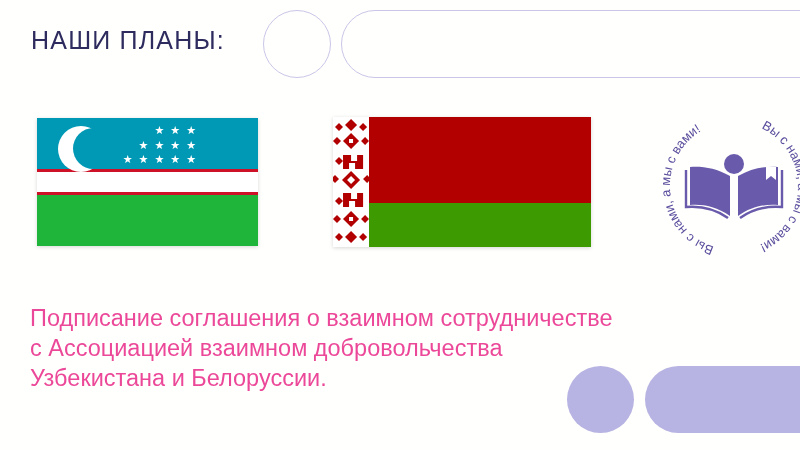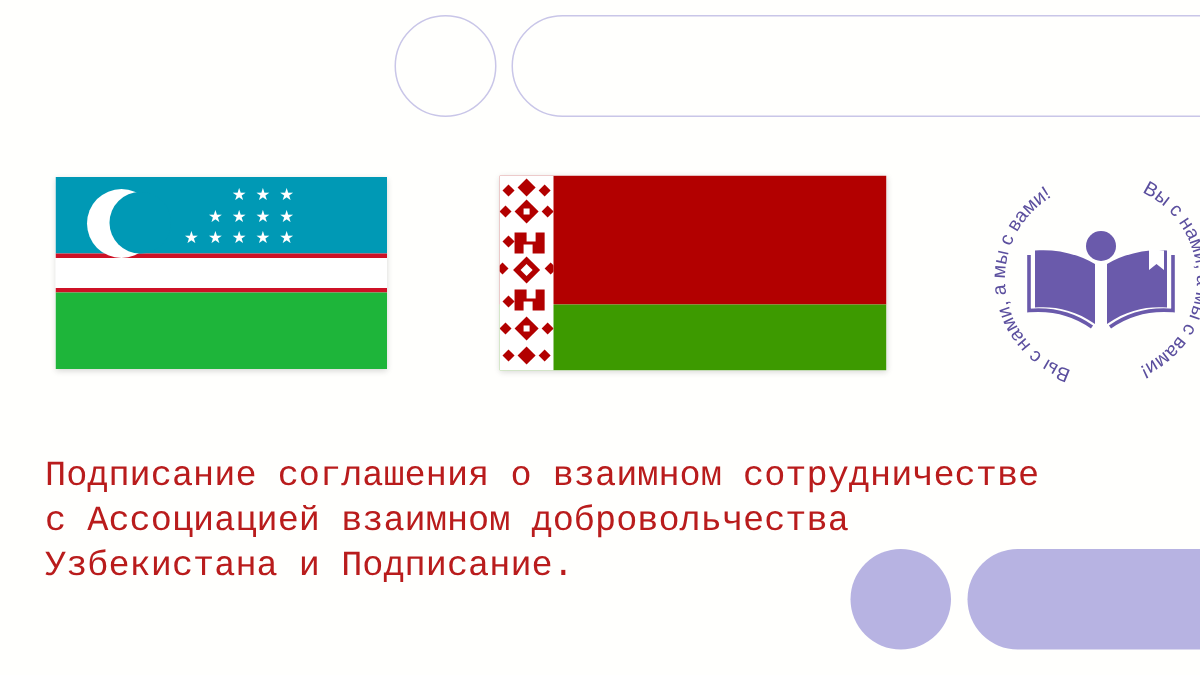--- a/index.html
+++ b/index.html
@@ -156,22 +156,22 @@
   .logo svg { display: block; }
 
   
   .body-text {
     position: absolute;
     left: 30px;
     top: 303px;
     width: 660px;
     font-size: 23.5px;
     line-height: 30px;
-    color: #b91c1c;
-    font-family: Liberation Mono, monospace;
+    color: #ec4899;
+    font-family: Liberation Sans, sans-serif;
   }
   .body-text .line { display: block; white-space: nowrap; }
 
   
   .deco-circle-filled {
     position: absolute;
     left: 567px;
     top: 366px;
     width: 67px;
     height: 67px;
@@ -186,20 +186,21 @@
     height: 67px;
     border-radius: 34px;
     background: #b7b3e2;
   }
 </style>
 </head>
 <body>
 
 <div class="slide">
 
+  <div class="slide-title">НАШИ ПЛАНЫ:</div>
 
   <div class="deco-circle-outline"></div>
 
   <div class="deco-pill-outline"></div>
 
   <div class="flag flag-uz">
     <div class="uz-band uz-blue"></div>
     <div class="uz-band uz-red1"></div>
     <div class="uz-band uz-white"></div>
     <div class="uz-band uz-red2"></div>
@@ -283,19 +284,19 @@
         <path d="M 32,-26 L 32,-12 L 37,-16 L 42,-12 L 42,-25 Z" fill="#ffffff"></path>
         <path d="M -6,26 C -20,16 -36,14 -48,15 L -48,-22" fill="none" stroke="#6a5aab" stroke-width="2.4"></path>
         <path d="M 6,26 C 20,16 36,14 48,15 L 48,-22" fill="none" stroke="#6a5aab" stroke-width="2.4"></path>
       </g>
     </svg>
   </div>
 
   <div class="body-text">
     <span class="line">Подписание соглашения о взаимном сотрудничестве</span>
     <span class="line">с Ассоциацией взаимном добровольчества</span>
-    <span class="line">Узбекистана и Подписание.</span>
+    <span class="line">Узбекистана и Белоруссии.</span>
   </div>
 
   <div class="deco-circle-filled"></div>
   <div class="deco-pill-filled"></div>
 
 </div>
 
 </body></html>

